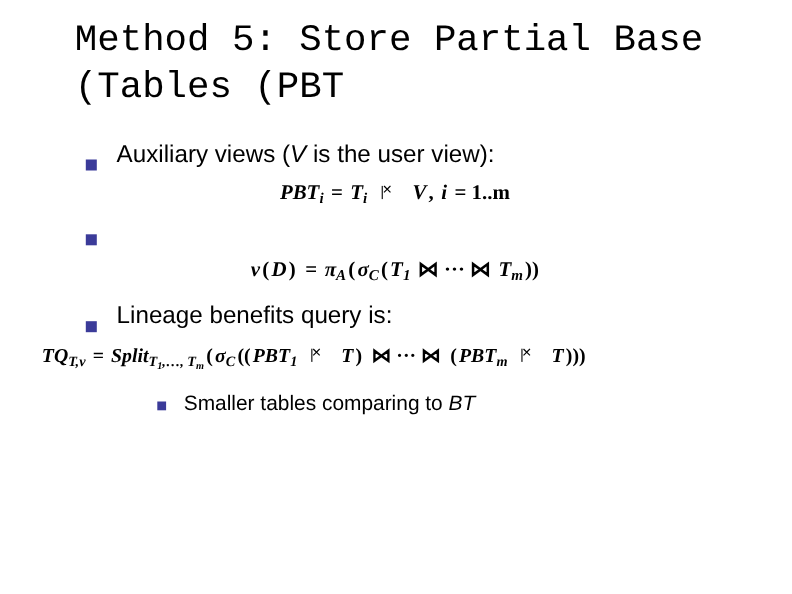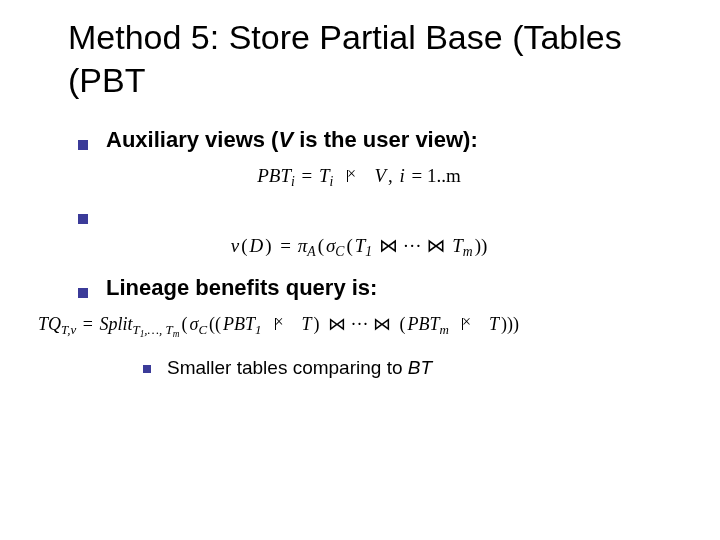--- a/index.html
+++ b/index.html
@@ -1,30 +1,30 @@
 <!DOCTYPE html>
 <html><head>
 <meta charset="utf-8">
 <style>
   * { margin: 0; padding: 0; box-sizing: border-box; }
   html, body { width: 720px; height: 540px; background: #fff; font-family: Verdana, Arial, sans-serif; color: #000; }
   .slide { padding: 12px 38px 20px 38px; position: relative; }
-  .title { font-family: Liberation Sans, sans-serif; font-size: 34px; line-height: 1.25; font-weight: 400; margin: 4px 0 24px 30px; }
+  .title { font-family: Liberation Mono, monospace; font-size: 34px; line-height: 1.25; font-weight: 400; margin: 4px 0 24px 30px; }
   .bullets { list-style: none; margin-left: 40px; }
-  .bullets > li { display: flex; align-items: center; margin-bottom: 10px; font-weight: bold; }
+  .bullets > li { display: flex; align-items: flex-end; margin-bottom: 10px; }
   .bullets > li .sq { width: 10px; height: 10px; background: #3b3b99; flex: 0 0 10px; margin-top: 10px; margin-right: 18px; }
   .bullets > li .txt { font-size: 22px; line-height: 1.35; }
   .formula { text-align: center; margin: 4px auto 14px auto; }
   .sub-bullets { list-style: none; margin-left: 105px; margin-top: 18px; }
   .sub-bullets > li { display: flex; align-items: flex-start; margin-bottom: 6px; }
   .sub-bullets > li .sq { width: 8px; height: 8px; background: #3b3b99; flex: 0 0 8px; margin-top: 9px; margin-right: 16px; }
   .sub-bullets > li .txt { font-size: 19px; line-height: 1.3; }
   .em { font-style: italic; }
   
-  .math { font-family: 'Times New Roman', serif; font-size: 19px; white-space: nowrap; }
+  .math { font-family: 'Times New Roman', serif; font-size: 19px; white-space: nowrap; font-weight: bold; }
   .math .it { font-style: italic; }
   .math sub { font-size: 0.72em; vertical-align: -0.28em; font-style: italic; }
   .math .op { font-style: normal; padding: 0 2px; }
   .ltimes { position: relative; display: inline-block; width: 14px; height: 12px; }
   .ltimes::before { content: ""; position: absolute; inset: 0; border-left: 1.4px solid #000; }
   .ltimes .x { position: absolute; left: 0; top: -5px; font-style: normal; font-family: 'Times New Roman', serif; font-size: 16px; }
   .formula-lineage { text-align: left; margin-left: 0; margin-top: 6px; margin-bottom: 16px; }
   .formula-lineage .math { font-size: 18px; }
 </style>
 </head>

